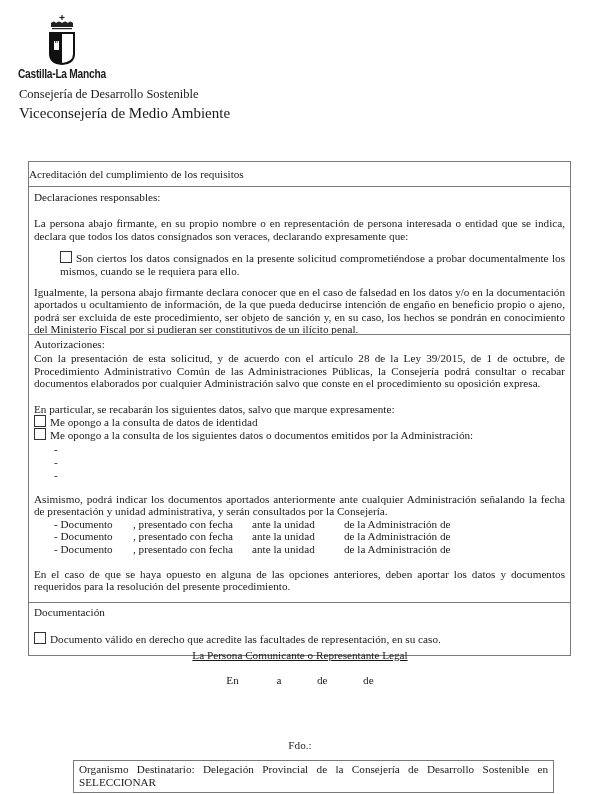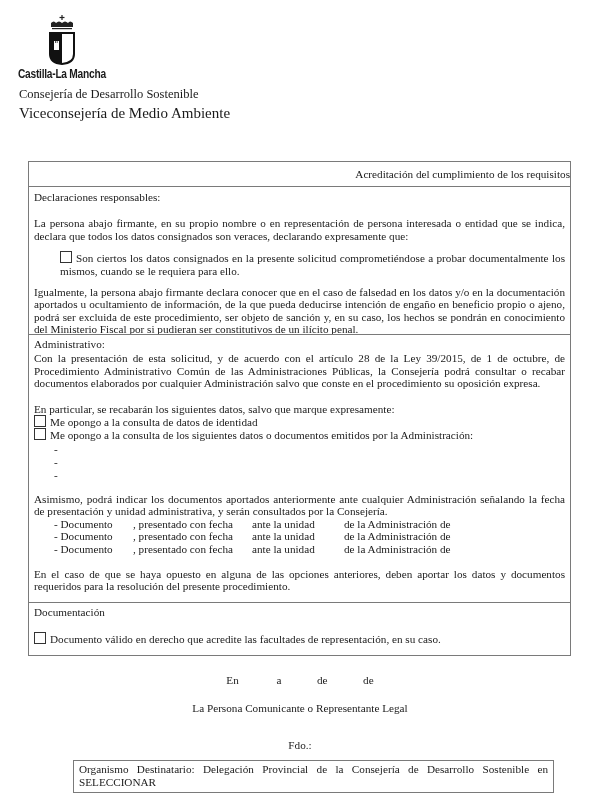--- a/index.html
+++ b/index.html
@@ -8,21 +8,21 @@
     .abs { position:absolute; }
     .logo { left:47px; top:14px; width:30px; height:52px; }
     .brand { left:18px; top:67px; font-family:"Liberation Sans", sans-serif; font-weight:bold; font-size:12px; letter-spacing:-0.3px; transform:scaleX(0.85); transform-origin:left; }
     .org1 { left:19px; top:87px; font-size:12.5px; }
     .org2 { left:19px; top:105px; font-size:15px; }
 
     .mainbox { left:28px; top:161px; width:543px; height:495px; border:1.5px solid #7a7a7a; box-sizing:border-box; }
     .hrow { position:absolute; left:0; right:0; border-bottom:1.5px solid #7a7a7a; }
     .sec { position:absolute; left:0; right:0; box-sizing:border-box; padding:0 5px; }
     .sec p { margin:0; line-height:12.4px; text-align:justify; }
-    .title-row { top:0; height:24px; text-align:right; line-height:24px; }
+    .title-row { top:0; height:24px; text-align:left; line-height:24px; }
     .cb { display:inline-block; width:10px; height:10px; border:1px solid #333; vertical-align:-1px; margin-right:4px; background:#fff; }
     .divider { position:absolute; left:0; right:0; height:0; border-top:1.5px solid #7a7a7a; }
     .doc-row { position:absolute; left:20px; font-size:11.2px; }
     .doc-row span { position:absolute; white-space:nowrap; }
     .dash { position:absolute; left:20px; }
 
     .sign-line { left:0; width:600px; text-align:center; }
     .destbox { left:59px; top:760px; width:481px; height:33px; border:1.5px solid #7a7a7a; box-sizing:border-box; padding:2px 5px; line-height:12.5px;margin-left:14px; }
   </style>
 </head>
@@ -55,21 +55,21 @@
     <p style="margin-top:14px;">La persona abajo firmante, en su propio nombre o en representación de persona interesada o entidad que se indica, declara que todos los datos consignados son veraces, declarando expresamente que:</p>
     <p style="margin-top:9px; padding-left:26px; text-indent:0;font-family:Liberation Serif, serif;">
       <span class="cb"></span><span>Son ciertos los datos consignados en la presente solicitud comprometiéndose a probar documentalmente los mismos, cuando se le requiera para ello.</span>
     </p>
     <p style="margin-top:9px;">Igualmente, la persona abajo firmante declara conocer que en el caso de falsedad en los datos y/o en la documentación aportados u ocultamiento de información, de la que pueda deducirse intención de engaño en beneficio propio o ajeno, podrá ser excluida de este procedimiento, ser objeto de sanción y, en su caso, los hechos se pondrán en conocimiento del Ministerio Fiscal por si pudieran ser constitutivos de un ilícito penal.</p>
   </div>
 
   <div class="divider" style="top:172px;"></div>
 
   <div class="sec" style="top:176px;">
-    <p>Administrativo:</p>
+    <p>Autorizaciones:</p>
     <p style="margin-top:2px;">Con la presentación de esta solicitud, y de acuerdo con el artículo 28 de la Ley 39/2015, de 1 de octubre, de Procedimiento Administrativo Común de las Administraciones Públicas, la Consejería podrá consultar o recabar documentos elaborados por cualquier Administración salvo que conste en el procedimiento su oposición expresa.</p>
     <p style="margin-top:13px;">En particular, se recabarán los siguientes datos, salvo que marque expresamente:</p>
     <p>
       <span class="cb"></span><span>Me opongo a la consulta de datos de identidad</span>
     </p>
     <p>
       <span class="cb"></span><span>Me opongo a la consulta de los siguientes datos o documentos emitidos por la Administración:</span>
     </p>
     <div style="position:relative; height:39px;">
       <span class="dash" style="top:1px;">-</span>
@@ -112,19 +112,19 @@
 
 <div class="abs sign-line" style="top:674px;font-family:Liberation Serif, serif;">
   <span>En</span>
   <span style="display:inline-block; width:32px;"></span>
   <span>a</span>
   <span style="display:inline-block; width:30px;"></span>
   <span>de</span>
   <span style="display:inline-block; width:30px;"></span>
   <span>de</span>
 </div>
-<div class="abs sign-line" style="top:702px;">La Persona Comunicante o Representante Legal</div>
+<div class="abs sign-line" style="top:649px;text-decoration:underline;">La Persona Comunicante o Representante Legal</div>
 <div class="abs sign-line" style="top:739px;">Fdo.:</div>
 
 <div class="abs destbox">
   <div style="text-align:justify; text-align-last:justify;">Organismo Destinatario: Delegación Provincial de la Consejería de Desarrollo Sostenible en</div>
   <div>SELECCIONAR</div>
 </div>
 
 </body></html>

